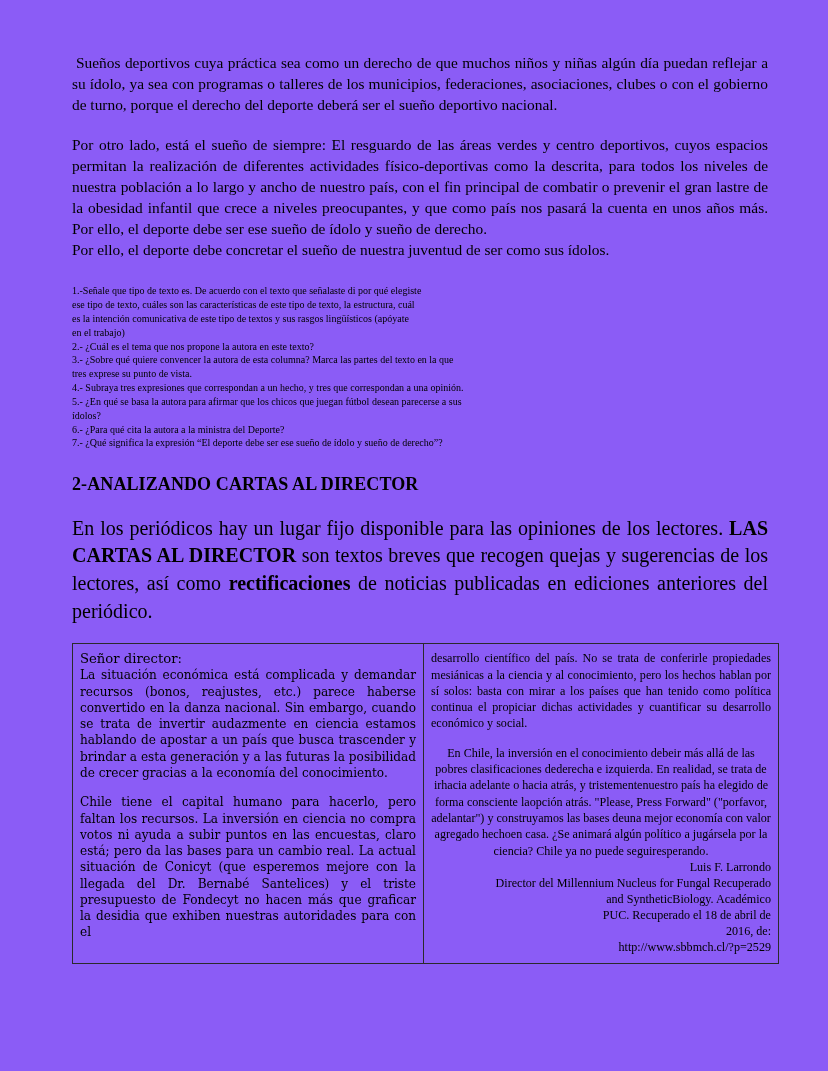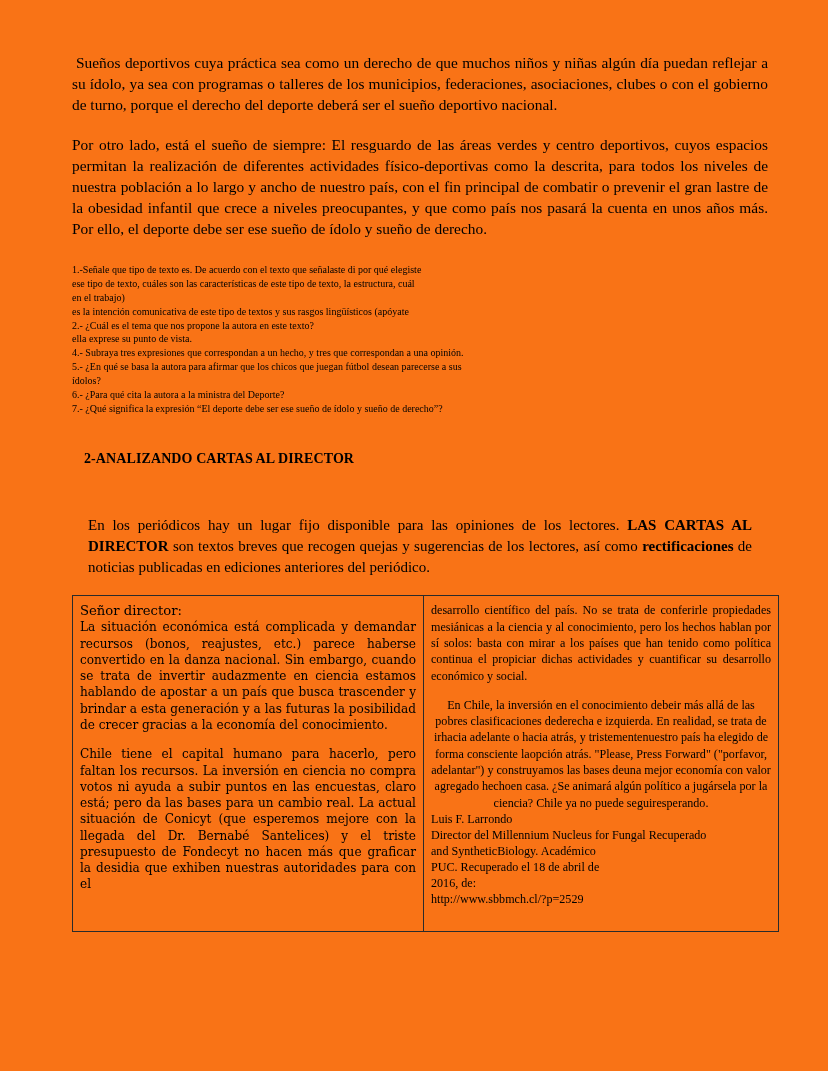--- a/index.html
+++ b/index.html
@@ -13,21 +13,21 @@
     font-family: "Liberation Serif", "DejaVu Serif", serif;
     color: #000000;
     -webkit-font-smoothing: antialiased;
   }
   .page {
     position: relative;
     width: 828px;
     height: 1071px;
     box-sizing: border-box;
     padding: 52px 60px 0 72px;
-    background: #f97316;
+    background: #8b5cf6;
     overflow: hidden;
   }
 
   
   .prose {
     font-size: 15.4px;
     line-height: 1.365;
     text-align: justify;
     text-justify: inter-word;
     margin: 0;
@@ -42,48 +42,48 @@
     font-size: 10px;
     line-height: 1.385;
     text-align: left;
     margin: 0;
   }
   .qline { margin: 0; }
 
   
   .section-heading {
     font-family: "Liberation Serif", "DejaVu Serif", serif;
-    font-size: 14px;
+    font-size: 18px;
     font-weight: bold;
     letter-spacing: 0.1px;
-    margin: 12px;
+    margin: 0;
     line-height: 1.2;
   }
 
   .intro-para {
-    font-size: 15px;
+    font-size: 20px;
     line-height: 1.38;
     text-align: justify;
     text-justify: inter-word;
-    margin: 16px;
+    margin: 0;
   }
   .intro-para b { font-weight: bold; }
 
   
   .letter-table {
     width: 676px;
     border-collapse: collapse;
     table-layout: fixed;
     margin-top: 18px;
     border: 1.4px solid #2b2b2b;
   }
   .letter-table td {
     border: 1.2px solid #2b2b2b;
     vertical-align: top;
-    padding: 6px 7px 24px 7px;
+    padding: 6px 7px 8px 7px;
   }
   .letter-table td.col-left { width: 336px; }
   .letter-table td.col-right { width: 340px; }
 
   .cell-left {
     font-family: "DejaVu Serif", "Liberation Serif", serif;
     font-size: 12.1px;
     line-height: 1.345;
     text-align: justify;
     text-justify: inter-word;
@@ -103,45 +103,47 @@
     line-height: 1.35;
     text-align: justify;
     text-justify: inter-word;
   }
   .cell-right p { margin: 0; }
   .cell-right .para-gap { height: 13px; }
   .cell-right .flow-left {
     text-align: center;
   }
   .sig-block {
-    text-align: left;
+    text-align: right;
     line-height: 1.33;
   }
 </style>
 </head>
 <body>
 
 <div class="page">
 
   <p class="prose first-indent">Sueños deportivos cuya práctica sea como un derecho de que muchos niños y niñas algún día puedan reflejar a su ídolo, ya sea con programas o talleres de los municipios, federaciones, asociaciones, clubes o con el gobierno de turno, porque el derecho del deporte deberá ser el sueño deportivo nacional.</p>
 
   <div class="gap-md"></div>
 
   <p class="prose">Por otro lado, está el sueño de siempre: El resguardo de las áreas verdes y centro deportivos, cuyos espacios permitan la realización de diferentes actividades físico-deportivas como la descrita, para todos los niveles de nuestra población a lo largo y ancho de nuestro país, con el fin principal de combatir o prevenir el gran lastre de la obesidad infantil que crece a niveles preocupantes, y que como país nos pasará la cuenta en unos años más. Por ello, el deporte debe ser ese sueño de ídolo y sueño de derecho.</p>
 
+  <p class="prose">Por ello, el deporte debe concretar el sueño de nuestra juventud de ser como sus ídolos.</p>
 
   <div class="gap-lg"></div>
 
   <div class="qblock">
     <p class="qline">1.-Señale que tipo de texto es. De acuerdo con el texto que señalaste di por qué elegiste</p>
     <p class="qline">ese tipo de texto, cuáles son las características de este tipo de texto, la estructura, cuál</p>
+    <p class="qline">es la intención comunicativa de este tipo de textos y sus rasgos lingüísticos (apóyate</p>
     <p class="qline">en el trabajo)</p>
-    <p class="qline">es la intención comunicativa de este tipo de textos y sus rasgos lingüísticos (apóyate</p>
     <p class="qline">2.- ¿Cuál es el tema que nos propone la autora en este texto?</p>
-    <p class="qline">ella exprese su punto de vista.</p>
+    <p class="qline">3.- ¿Sobre qué quiere convencer la autora de esta columna? Marca las partes del texto en la que</p>
+    <p class="qline">tres exprese su punto de vista.</p>
     <p class="qline">4.- Subraya tres expresiones que correspondan a un hecho, y tres que correspondan a una opinión.</p>
     <p class="qline">5.- ¿En qué se basa la autora para afirmar que los chicos que juegan fútbol desean parecerse a sus</p>
     <p class="qline">ídolos?</p>
     <p class="qline">6.- ¿Para qué cita la autora a la ministra del Deporte?</p>
     <p class="qline">7.- ¿Qué significa la expresión “El deporte debe ser ese sueño de ídolo y sueño de derecho”?</p>
   </div>
 
   <div class="gap-lg"></div>
 
   <h2 class="section-heading">2-ANALIZANDO CARTAS AL DIRECTOR</h2>

